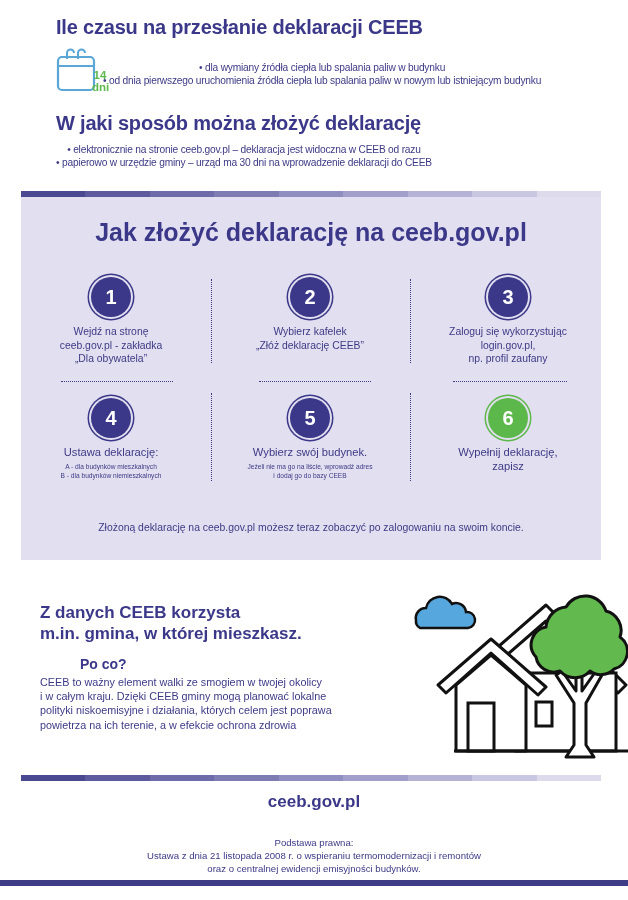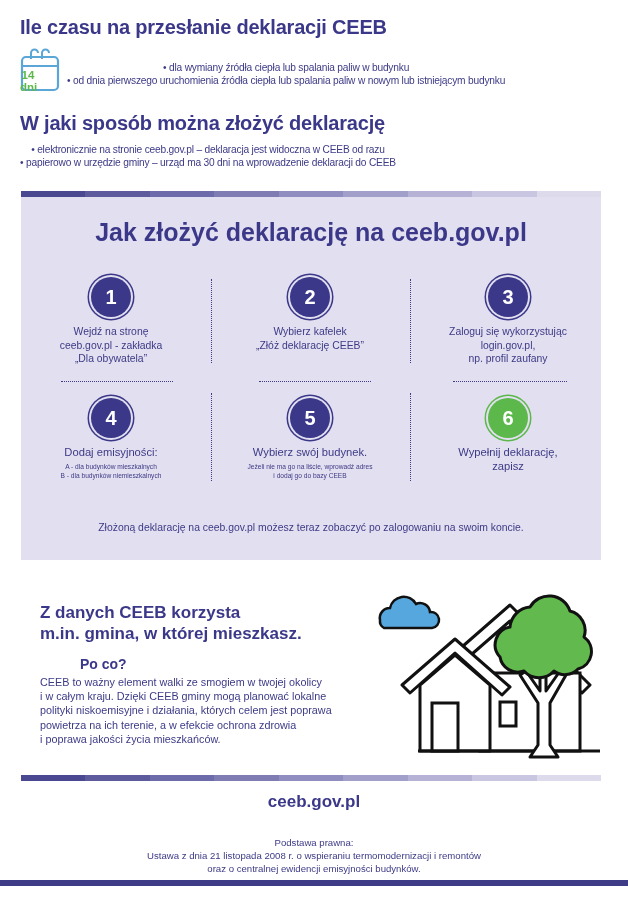--- a/index.html
+++ b/index.html
@@ -1,18 +1,18 @@
 <!DOCTYPE html>
 <html><head>
 <meta charset="utf-8">
 <style>
   * { box-sizing: border-box; margin: 0; padding: 0; }
   html, body { width: 628px; height: 900px; background: #ffffff; overflow: hidden; }
   body { font-family: "Liberation Sans", "DejaVu Sans", sans-serif; color: #3d3a86; position: relative; }
-  .abs { position: absolute; }
+  .abs { position: absolute; margin-left: 36px; }
   h1.sec-title { font-family: "Liberation Sans", sans-serif; font-weight: 700; color: #3b3889; font-size: 20px; letter-spacing: -0.2px; }
   .bullets { font-family: "Liberation Sans", sans-serif; font-size: 10.2px; color: #3d3a86; line-height: 13px; letter-spacing: -0.2px; text-align: center; }
   .bullets div::before { content: "• "; }
 
   .stripe { position: absolute; display: flex; height: 6px; }
   .stripe span { flex: 1; height: 100%; }
 
   .panel { position: absolute; left: 21px; top: 197px; width: 580px; height: 363px; background: #e2dff0; }
   .panel-title { position: absolute; left: 0; right: 0; top: 21px; text-align: center; font-weight: 700; font-size: 25px; color: #3b3889; }
 
@@ -104,21 +104,21 @@
     <div class="num">3</div>
     <div class="txt">
       <div>Zaloguj się wykorzystując</div>
         <div>login.gov.pl,</div>
         <div>np. profil zaufany</div>
     </div>
   </div>
 
   <div class="step" style="left:0;top:201px;">
     <div class="num">4</div>
-    <div class="txt big">Dodaj emisyjności:</div>
+    <div class="txt big">Ustawa deklarację:</div>
     <div class="small">
       <div>A - dla budynków mieszkalnych</div>
         <div>B - dla budynków niemieszkalnych</div>
     </div>
   </div>
   <div class="step" style="left:199px;top:201px;">
     <div class="num">5</div>
     <div class="txt big">Wybierz swój budynek.</div>
     <div class="small">
       <div>Jeżeli nie ma go na liście, wprowadź adres</div>
@@ -139,21 +139,20 @@
 <div class="info-title">
   <div>Z danych CEEB korzysta</div>
   <div>m.in. gmina, w której mieszkasz.</div>
 </div>
 <div class="info-sub">Po co?</div>
 <div class="info-body">
   <div>CEEB to ważny element walki ze smogiem w twojej okolicy</div>
   <div>i w całym kraju. Dzięki CEEB gminy mogą planować lokalne</div>
   <div>polityki niskoemisyjne i działania, których celem jest poprawa</div>
   <div>powietrza na ich terenie, a w efekcie ochrona zdrowia</div>
-  <div>i poprawa jakości życia mieszkańców.</div>
 </div>
 
 <div class="abs" style="left:370px;top:585px;width:240px;height:180px;">
   <svg width="240" height="180" viewBox="0 0 240 180">
 
     <path d="M10 35 a10 10 0 0 1 10 -12 a14 14 0 0 1 26 -4 a10 10 0 0 1 14 8 a8 8 0 0 1 2 16 H14 a8 8 0 0 1 -4 -8z" fill="#57a7df" stroke="#111" stroke-width="2.5"></path>
 
     <path d="M85 68 L140 20 L220 100 L212 108 L140 36 L94 76 Z" fill="#fff" stroke="#111" stroke-width="3" stroke-linejoin="round"></path>
 
     <rect x="110" y="88" width="100" height="78" fill="#fff" stroke="#111" stroke-width="3"></rect>

